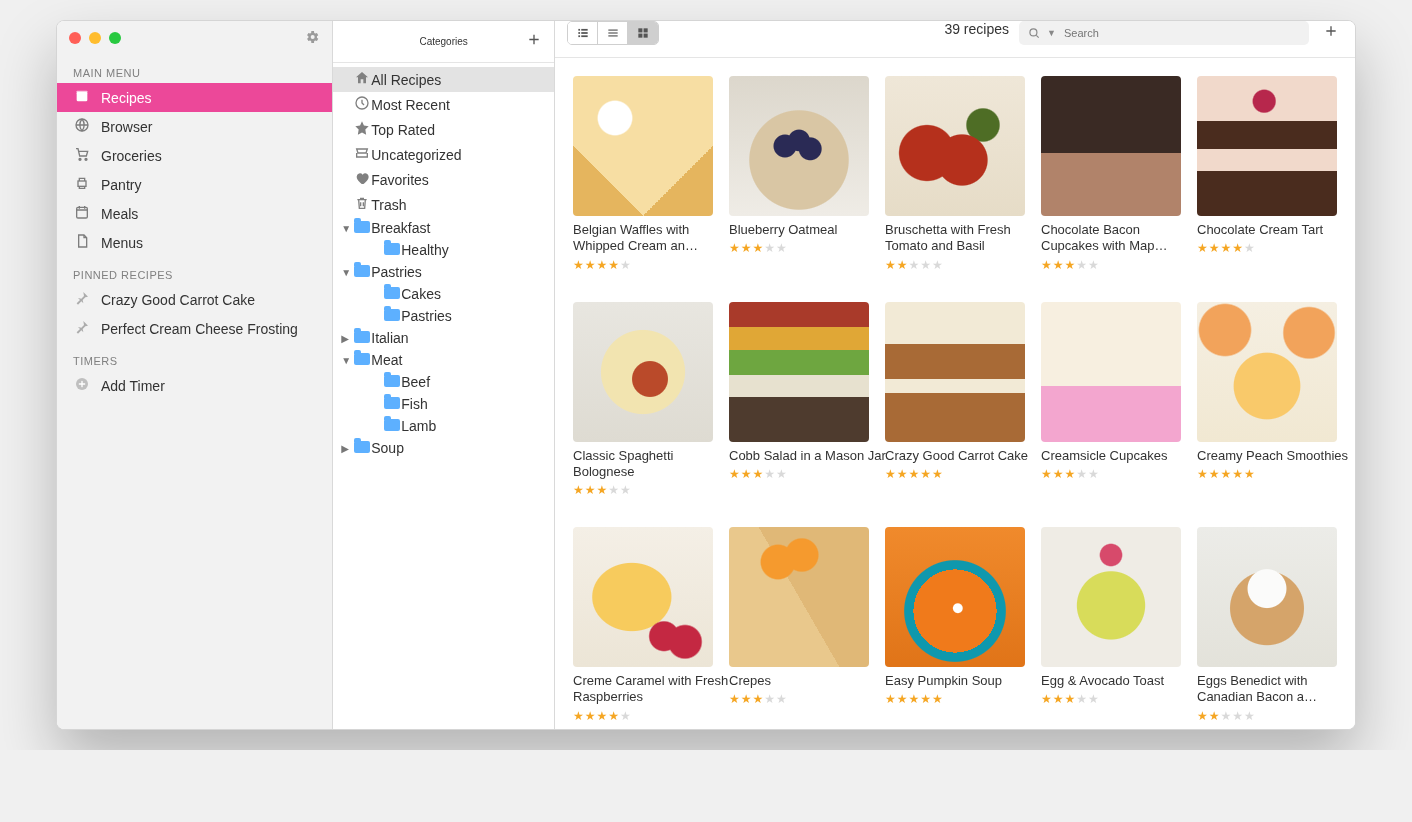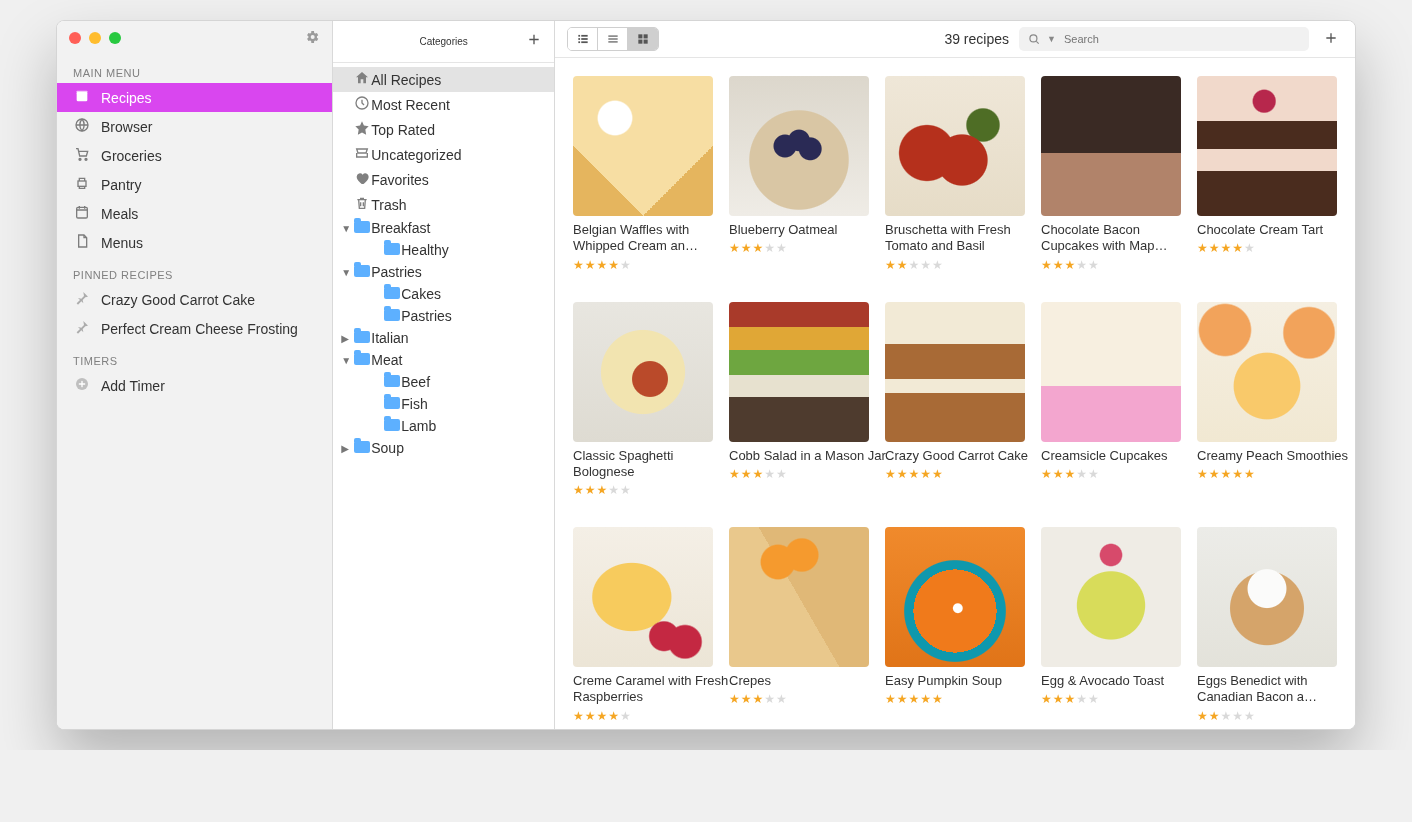--- a/index.html
+++ b/index.html
@@ -54,21 +54,21 @@
     display: flex;
     align-items: center;
     gap: 10px;
     padding: 5px 16px;
     cursor: pointer;
     color: #333;
     font-size: 14px;
   }
   .sb-item .icon { width: 18px; text-align: center; color:#7d7d7d; }
   .sb-item.selected {
-    background:#d946ef;
+    background:#ec4899;
     color:#fff;
   }
   .sb-item.selected .icon { color:#fff; }
   .sidebar-footer {
     margin-top: auto;
     padding: 10px 14px;
     display:flex;
     align-items:center;
     gap:8px;
     font-size:13px;
@@ -113,21 +113,21 @@
     width:16px;height:12px;background:#5db0ff;border-radius:2px;position:relative;display:inline-block;
   }
   .folder-icon::before{content:"";position:absolute;top:-3px;left:0;width:7px;height:4px;background:#5db0ff;border-radius:2px 2px 0 0;}
 
   
   .main { flex:1; display:flex; flex-direction:column; background:#fff; }
   .toolbar {
     height:37px;
     border-bottom:1px solid #e5e5e5;
     display:flex;
-    align-items:center;
+    align-items:flex-start;
     padding:0 12px;
     gap:10px;
   }
   .view-seg {
     display:flex;
     border:1px solid #cfcfcf;
     border-radius:5px;
     overflow:hidden;
     height:24px;
   }

